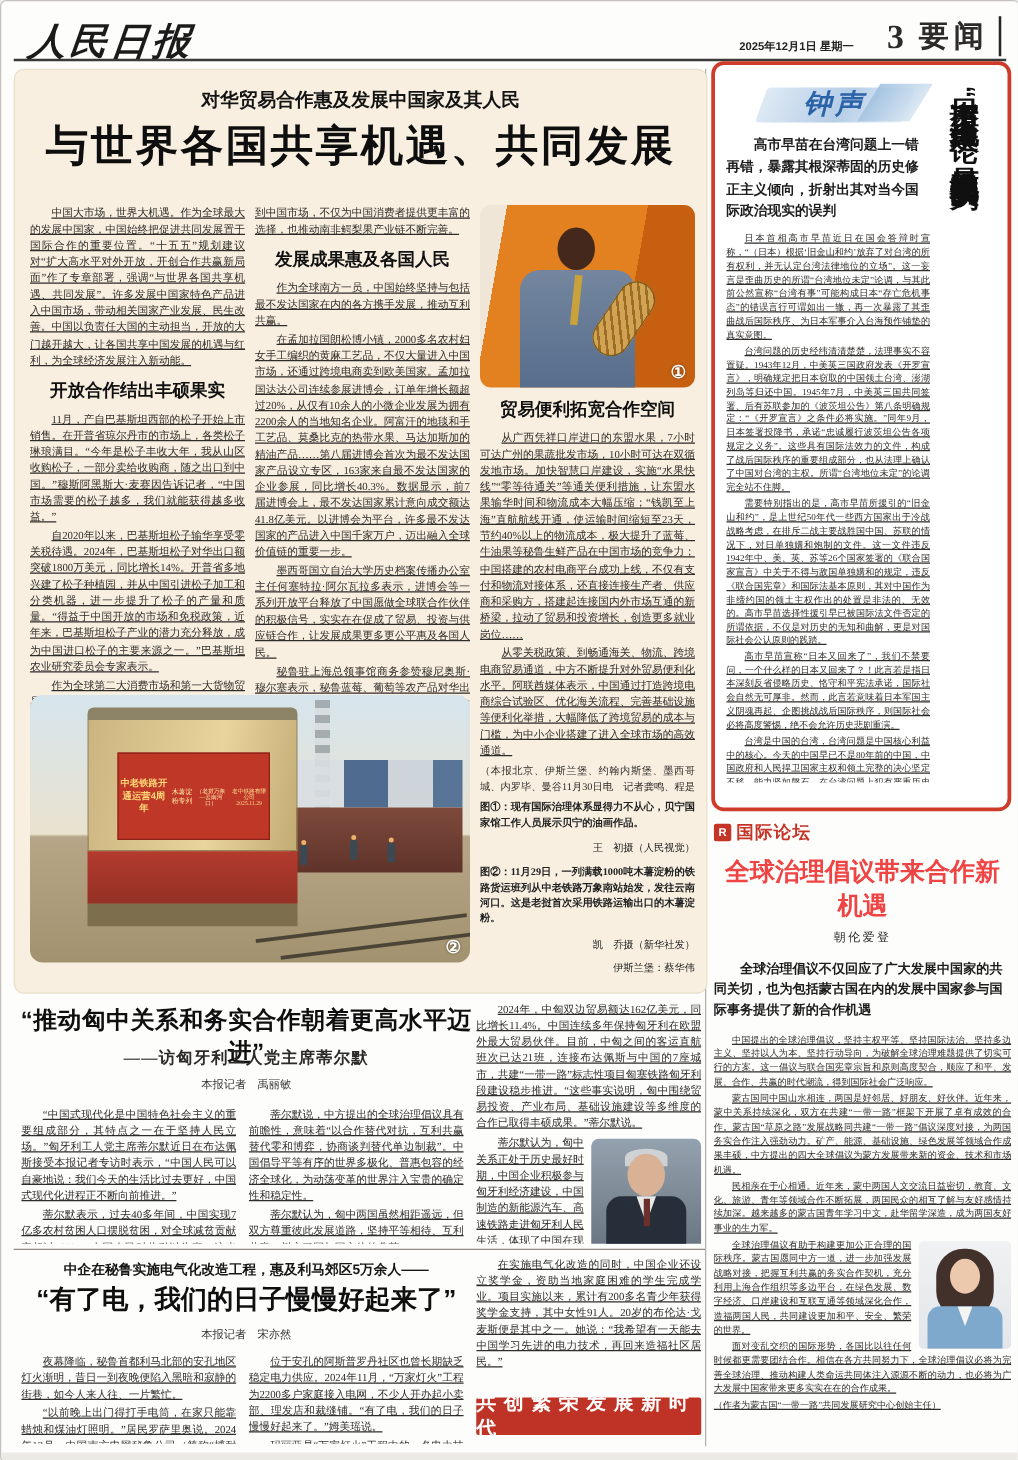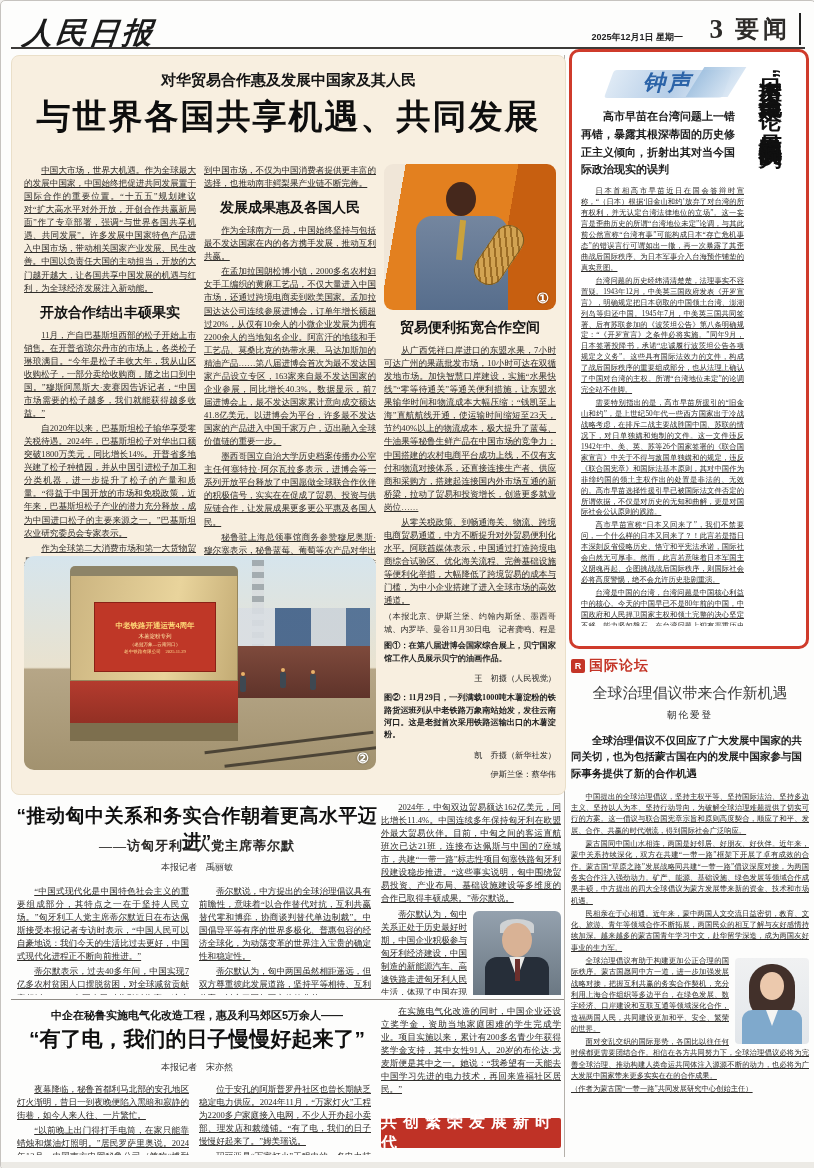--- a/index.html
+++ b/index.html
@@ -45,21 +45,21 @@
   .badge{position:absolute;right:7px;bottom:3px;color:#fff;font-size:14px;font-weight:bold;text-shadow:0 0 2px rgba(0,0,0,.5);}
   
   .train-photo{position:absolute;left:12px;top:500px;width:352px;height:214px;border-radius:10px;overflow:hidden;
                background:linear-gradient(#d6e5ed 0%,#e9e2cf 52%,#b6a687 53%,#a2926f 100%);}
   .loco{position:absolute;left:46px;top:10px;width:168px;height:186px;}
   .loco-roof{height:10px;background:#8d8468;border-radius:5px 5px 0 0;}
   .loco-top{height:104px;background:linear-gradient(100deg,#cbb480,#e9d49c 60%,#c3ab74);border:1px solid #97865c;border-top:none;}
   .loco-band{height:42px;background:linear-gradient(#b43b2e,#933024);}
   .loco-skirt{height:18px;background:#7d6f4e;}
   .train-banner{position:absolute;left:24px;top:36px;width:120px;height:68px;background:#bf3727;border:1px solid #8a2116;
-                display:flex;flex-direction:column;align-items:center;justify-content:center;gap:2px;text-align:center;}
+                display:flex;flex-direction:row;align-items:center;justify-content:center;gap:2px;text-align:center;}
   .tb1{font-size:7.5px;font-weight:bold;color:#ffd978;font-family:"Liberation Sans","DejaVu Sans",sans-serif;}
   .tb2{font-size:5.5px;color:#ffe9a8;} .tb3{font-size:4.6px;color:#ffe9a8;} .tb4{font-size:4.6px;color:#ffdf90;}
   .containers{position:absolute;right:6px;top:52px;width:132px;height:38px;
               background:linear-gradient(90deg,#d9dee3 0 28%,#3e5e87 28% 55%,#ccd3d9 55% 82%,#48688f 82%);opacity:.9;}
   .wagons{position:absolute;right:6px;top:90px;width:138px;height:52px;background:linear-gradient(#7e4a3c,#5f332a);}
   .pole{position:absolute;left:228px;top:4px;width:12px;height:132px;
         background:repeating-linear-gradient(180deg,#9aa2a6 0 6px,#d8dcde 6px 12px);opacity:.85;}
   .worker{position:absolute;width:6px;height:16px;border-radius:2px;background:#3e4852;}
   .worker::before{content:"";position:absolute;left:1px;top:-4px;width:4px;height:4px;border-radius:50%;background:#e8b26a;}
   .rail{position:absolute;height:3px;background:#4c4436;transform:rotate(-7deg);}
@@ -104,22 +104,22 @@
   .zs-right{width:56px;position:relative;padding:12px 0 6px 0;box-sizing:border-box;}
   .zs-title{writing-mode:vertical-rl;font-family:"Liberation Sans","DejaVu Sans",sans-serif;font-weight:900;
             font-size:19px;letter-spacing:1.2px;line-height:52px;height:100%;color:#101010;
             transform:scaleX(1.22);transform-origin:right center;}
   
   .forum{position:absolute;left:570px;top:656px;width:238px;height:502px;overflow:hidden;}
   .forum-labelrow{display:flex;align-items:center;gap:4px;}
   .forum-icon{width:14px;height:14px;background:#c43527;color:#fff;font-size:9px;font-weight:bold;border-radius:2px;
               display:flex;align-items:center;justify-content:center;font-family:"Liberation Sans","DejaVu Sans",sans-serif;}
   .forum-label{color:#c43527;font-family:Liberation Sans, sans-serif;font-weight:900;font-size:14px;letter-spacing:1px;}
-  .forum-headline{font-family:"Liberation Sans","DejaVu Sans",sans-serif;font-weight:400;font-size:15px;
-                  text-align:center;margin:9px 0 6px;color:#404040;}
+  .forum-headline{font-family:"Liberation Sans","DejaVu Sans",sans-serif;font-weight:700;font-size:20px;
+                  text-align:center;margin:9px 0 6px;color:#ef4444;}
   .forum-author{text-align:center;font-size:9.5px;letter-spacing:2px;margin-bottom:8px;color:#222;}
   .forum-lead{font-size:10.5px;font-weight:bold;line-height:1.6;text-indent:2em;color:#1d1d1d;margin-bottom:8px;}
   .forum-body .para{font-size:7.3px;line-height:1.55;}
   .photo-author{float:right;width:74px;height:86px;margin:3px 0 0 6px;border-radius:4px;position:relative;overflow:hidden;
                 background:linear-gradient(#f0f1f2,#e2e6ea);}
   .pa-hair{position:absolute;left:14px;top:6px;width:46px;height:56px;border-radius:22px;background:#42302a;}
   .pa-face{position:absolute;left:25px;top:14px;width:24px;height:28px;border-radius:50%;background:#ecc9ad;}
   .pa-body{position:absolute;left:7px;top:52px;width:60px;height:34px;border-radius:10px 10px 0 0;background:#7fa9cc;}
   .pa-shirt{position:absolute;left:31px;top:52px;width:12px;height:16px;background:#f4f4f2;clip-path:polygon(0 0,100% 0,50% 100%);}
 </style>
@@ -166,21 +166,21 @@
         <div class="p1-pine"></div>
         <span class="badge">①</span>
       </div>
       <div class="subhead">贸易便利拓宽合作空间</div>
       <div style="flex:1;overflow:hidden;">
         <p class="para">从广西凭祥口岸进口的东盟水果，7小时可达广州的果蔬批发市场，10小时可达在双循发地市场。加快智慧口岸建设，实施“水果快线”“零等待通关”等通关便利措施，让东盟水果输华时间和物流成本大幅压缩；“钱凯至上海”直航航线开通，使运输时间缩短至23天，节约40%以上的物流成本，极大提升了蓝莓、牛油果等秘鲁生鲜产品在中国市场的竞争力；中国搭建的农村电商平台成功上线，不仅有支付和物流对接体系，还直接连接生产者、供应商和采购方，搭建起连接国内外市场互通的新桥梁，拉动了贸易和投资增长，创造更多就业岗位……</p>
         <p class="para">从零关税政策、到畅通海关、物流、跨境电商贸易通道，中方不断提升对外贸易便利化水平。阿联酋媒体表示，中国通过打造跨境电商综合试验区、优化海关流程、完善基础设施等便利化举措，大幅降低了跨境贸易的成本与门槛，为中小企业搭建了进入全球市场的高效通道。</p>
         <p class="endnote">（本报北京、伊斯兰堡、约翰内斯堡、墨西哥城、内罗毕、曼谷11月30日电　记者龚鸣、程是颉、邹松、谢佳宁、黄炜鑫、杨一）</p>
       </div>
       <div>
-        <p class="cap">图①：在第八届进博会国家综合展上，贝宁国家馆工作人员展示贝宁的油画作品。</p>
+        <p class="cap">图①：现有国际治理体系显得力不从心，贝宁国家馆工作人员展示贝宁的油画作品。</p>
         <p class="credit">王　初摄（人民视觉）</p>
         <p class="cap">图②：11月29日，一列满载1000吨木薯淀粉的铁路货运班列从中老铁路万象南站始发，发往云南河口。这是老挝首次采用铁路运输出口的木薯淀粉。</p>
         <p class="credit">凯　乔摄（新华社发）</p>
         <p class="design">伊斯兰堡：蔡华伟</p>
       </div>
     </div>
 
     <div class="train-photo">
       <div class="pole"></div>
       <div class="containers"></div>

